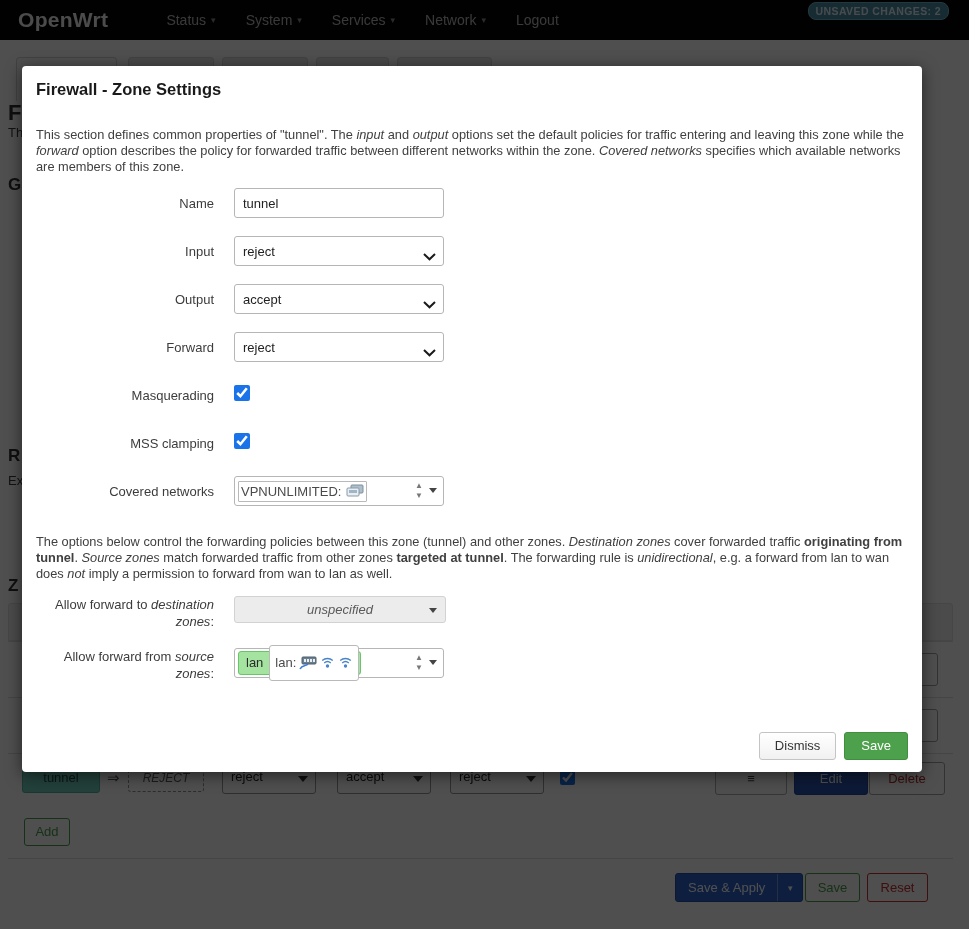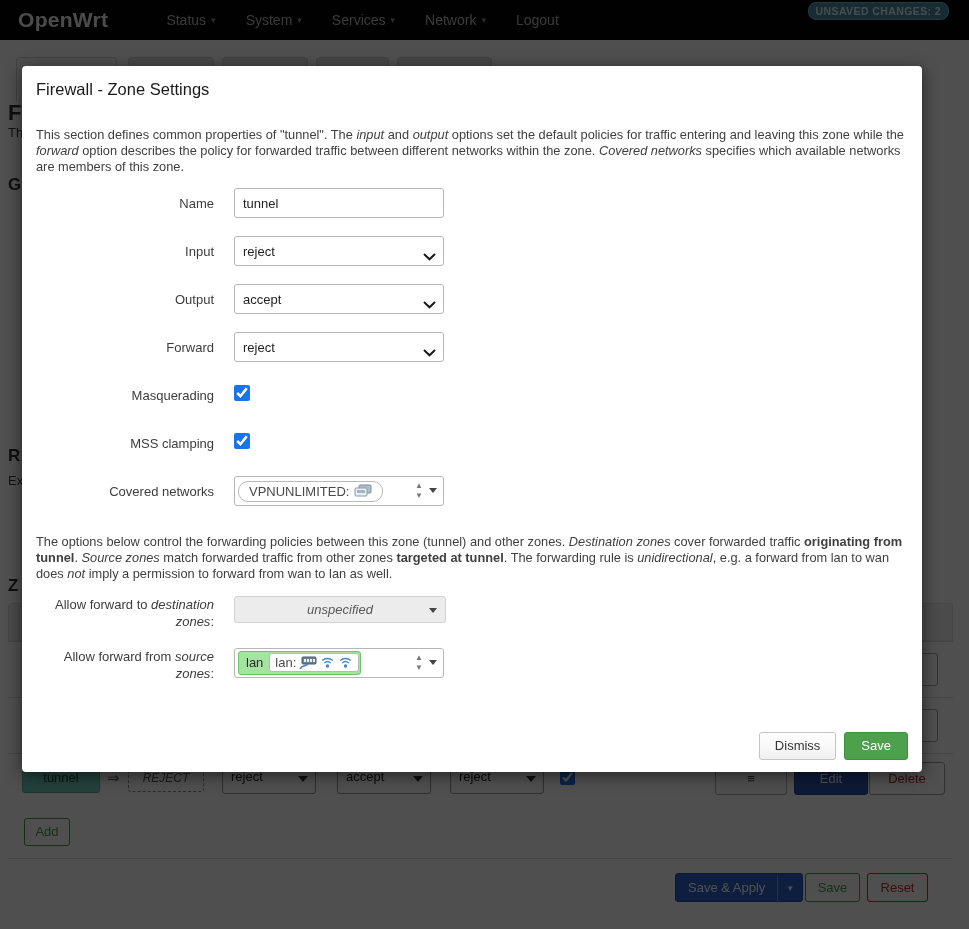--- a/index.html
+++ b/index.html
@@ -38,47 +38,47 @@
   .bg-divider { position:absolute; left:8px; top:818px; width:945px; border-top:1px solid #ddd; }
   .btn-saveapply { position:absolute; left:675px; top:833px; height:29px; display:flex; background:#2f63cc; border:1px solid #2451a8; border-radius:3px; color:#fff; font-size:13px; }
   .btn-saveapply .main { padding:6px 12px 0 12px; border-right:1px solid rgba(255,255,255,.35); }
   .btn-saveapply .caret-part { width:24px; display:flex; align-items:center; justify-content:center; }
   .btn-bgsave { position:absolute; left:805px; top:833px; width:55px; height:29px; line-height:27px; background:#fdfdfd; border:1px solid #4a9e4a; color:#4a9e4a; }
   .btn-reset { position:absolute; left:867px; top:833px; width:61px; height:29px; line-height:27px; background:#fdfdfd; border:1px solid #c9302c; color:#c9302c; }
 
   
   .overlay { position:absolute; inset:0; background:rgba(0,0,0,0.69); z-index:5; }
   .modal { position:absolute; left:22px; top:66px; width:900px; height:706px; background:#fff; border-radius:4px; box-shadow:0 3px 16px rgba(0,0,0,.55); z-index:10; padding:12px 14px; }
-  .modal-title { font-size:16.5px; font-weight:normal; color:#1a1a1a; margin:2px 0 12px 0; }
+  .modal-title { font-size:16.5px; font-weight:bold; color:#1a1a1a; margin:2px 0 12px 0; }
   .tabbar { border-bottom:1px solid #c9c9c9; padding-left:2px; }
   .tab { display:inline-block; position:relative; bottom:-1px; font-size:13px; padding:6px 13px; margin-right:4px; border-radius:4px 4px 0 0; cursor:pointer; }
   .tab.active { background:#fff; border:1px solid #c9c9c9; border-bottom:1px solid #fff; color:#2a6fd1; }
   .tab.inactive { background:#e9e9e9; border:1px solid #e0e0e0; border-bottom:none; color:#8a8a8a; }
   .modal p { font-size:12.8px; line-height:15.8px; color:#404040; margin:28px 0 14px 0; }
   .modal p em, .lbl em { font-style:italic; }
   .modal p strong { font-weight:bold; }
 
   .frow { display:flex; align-items:center; margin-bottom:18px; min-height:30px; }
   .frow.top { align-items:flex-start; }
   .lbl { width:178px; margin-right:20px; text-align:right; font-size:13px; color:#3c3c3c; line-height:17px; flex:none; padding-top:0; }
   .frow .lbl { align-self:center; }
   .ctl { position:relative; }
   .txt-input { width:210px; height:30px; border:1px solid #b6b6b6; border-radius:3px; padding:0 8px; font:13px "Liberation Sans", sans-serif; color:#222; }
   .sel-wrap { position:relative; width:210px; }
   .sel-wrap select { width:100%; height:30px; appearance:none; -webkit-appearance:none; background:#fff; border:1px solid #b6b6b6; border-radius:3px; padding:0 26px 0 8px; font:13px "Liberation Sans", sans-serif; color:#222; }
   .sel-chev { position:absolute; right:8px; top:11px; pointer-events:none; }
   .chk { width:16px; height:16px; accent-color:#1a73e8; }
 
   .multi { position:relative; width:210px; height:30px; background:#fff; border:1px solid #b6b6b6; border-radius:3px; display:flex; align-items:center; padding:0 36px 0 3px; }
-  .net-token { display:flex; align-items:center; gap:5px; border:1px solid #b9b9b9; border-radius:10px; padding:2px 10px; font-size:13px; color:#4a4a4a; }
+  .net-token { display:flex; align-items:center; gap:5px; border:1px solid #b9b9b9; border-radius:1px; padding:2px 2px; font-size:13px; color:#4a4a4a; }
   .spinner { position:absolute; right:20px; top:4px; display:flex; flex-direction:column; align-items:center; line-height:10px; font-size:8px; color:#777; }
   .dd-caret { position:absolute; right:6px; top:11px; width:0; height:0; border-left:4px solid transparent; border-right:4px solid transparent; border-top:5px solid #444; }
   .zone-pill { display:flex; align-items:center; background:#a5e3a0; border:1px solid #67c767; border-radius:3px; height:24px; padding:1px; }
   .zone-pill .tag { padding:0 6px; font-size:13px; color:#2c2c2c; }
-  .zone-inner { display:flex; align-items:center; gap:3px; background:#fff; border:1px solid #b9b9b9; border-radius:3px; height:19px; padding:0 5px; font-size:13px; color:#4a4a4a; }
+  .zone-inner { display:flex; align-items:center; gap:3px; background:#fff; border:1px solid #b9b9b9; border-radius:3px; height:36px; padding:0 5px; font-size:13px; color:#4a4a4a; }
 
   .dd { position:relative; width:212px; height:27px; background:#ececec; border:1px solid #d2d2d2; border-radius:3px; display:flex; align-items:center; justify-content:center; color:#5a5a5a; font-style:italic; font-size:13px; }
 
   .modal-footer { position:absolute; right:14px; bottom:12px; display:flex; gap:8px; }
   .btn-dismiss { height:28px; padding:0 15px; line-height:26px; background:linear-gradient(#fff,#f1f1f1); border:1px solid #c4c4c4; border-radius:3px; color:#333; font-size:13px; }
   .btn-save { height:28px; padding:0 16px; line-height:26px; background:#4da14d; border:1px solid #3f8f3f; border-radius:3px; color:#fff; font-size:13px; }
 </style>
 </head>
 <body>
 

